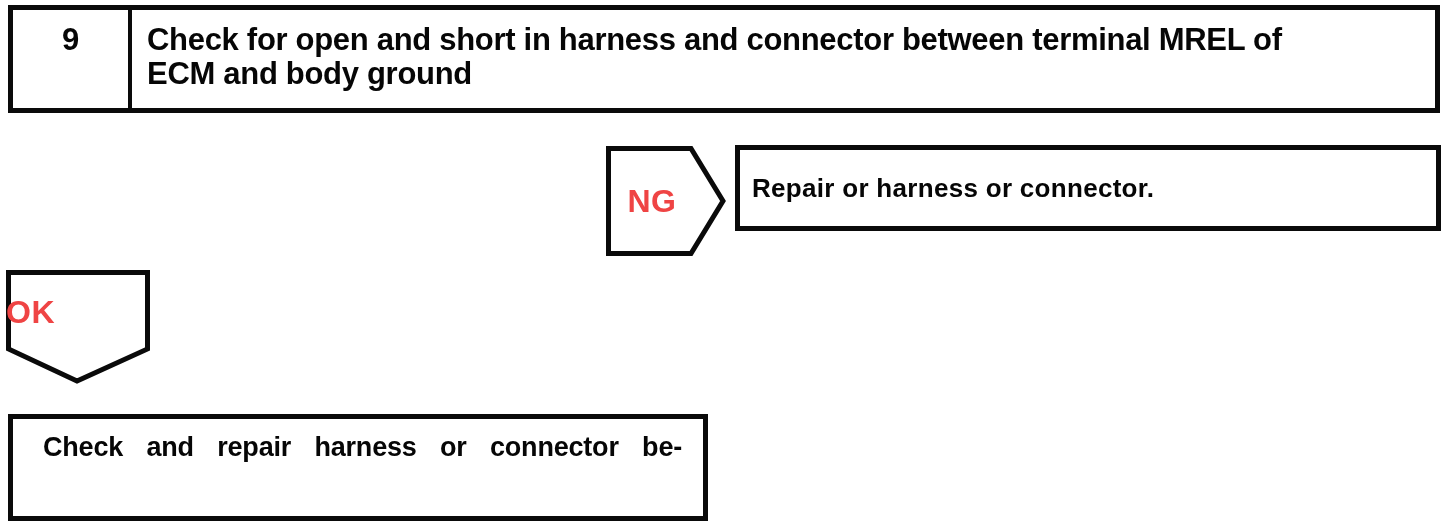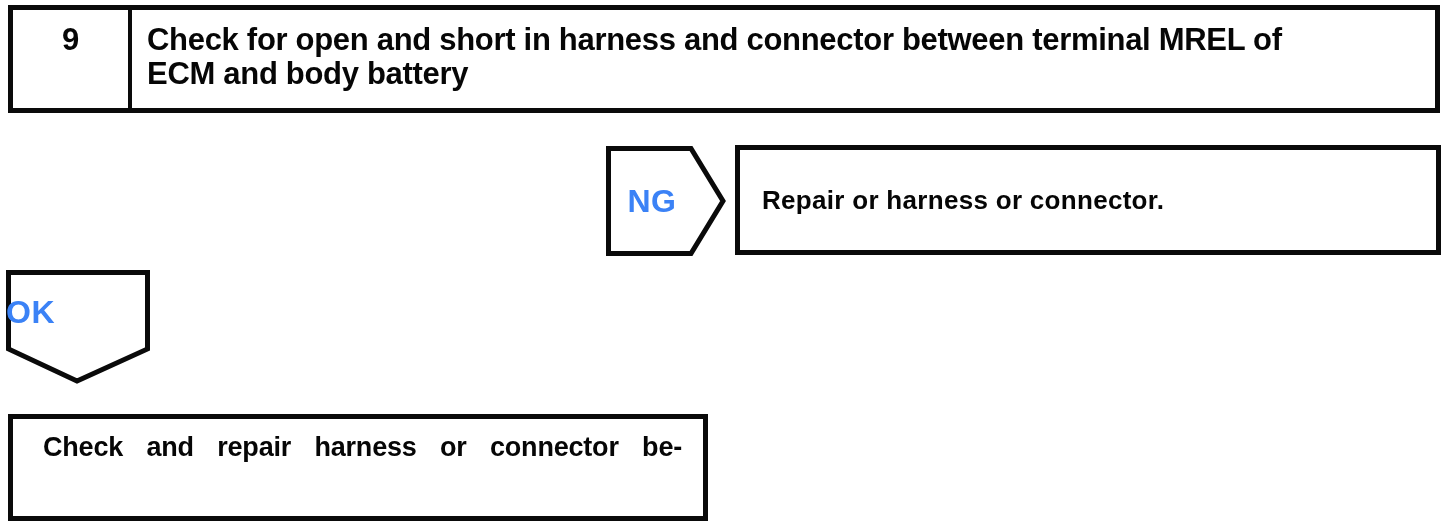--- a/index.html
+++ b/index.html
@@ -43,43 +43,43 @@
 
   
   .connector { position: absolute; }
   .connector svg { display: block; }
   .connector .poly { fill: #ffffff; stroke: #0a0a0a; stroke-width: 5; stroke-linejoin: miter; }
   .connector-label {
     position: absolute;
     font-size: 32px;
     font-weight: 700;
     letter-spacing: 0.5px;
-    color: #3b82f6;
+    color: #ef4444;
   }
   .ng-connector { left: 605px; top: 145px; width: 122px; height: 112px; }
   .ng-connector .connector-label {
     left: 0; top: 0; width: 94px; height: 112px;
     display: flex; align-items: center; justify-content: center;
   }
   .ok-connector { left: 6px; top: 270px; width: 144px; height: 114px; }
   .ok-connector .connector-label {
     left: 0; top: 24px; width: 144px;
     text-align: left;
   }
 
   
   .ng-result-box {
     position: absolute;
     left: 735px; top: 145px;
-    width: 706px; height: 110px;
+    width: 706px; height: 86px;
     border: 5px solid #0a0a0a;
     background: #ffffff;
     display: flex;
     align-items: center;
-    padding-left: 22px;
+    padding-left: 12px;
     font-size: 26px;
     font-weight: 700;
     letter-spacing: 0.3px;
   }
   .ok-result-box {
     position: absolute;
     left: 8px; top: 414px;
     width: 700px; height: 107px;
     border: 5px solid #0a0a0a;
     background: #ffffff;
@@ -96,21 +96,21 @@
 </style>
 </head>
 <body>
 
 <div id="canvas">
 
   <div class="step-box">
     <div class="step-number-cell">9</div>
     <div class="step-text">
       <div>Check for open and short in harness and connector between terminal MREL of</div>
-      <div>ECM and body battery</div>
+      <div>ECM and body ground</div>
     </div>
   </div>
 
   <div class="connector ng-connector">
     <svg width="122" height="112" viewBox="0 0 122 112">
       <polygon class="poly" points="3.5,3.5 86,3.5 118,56 86,108.5 3.5,108.5"></polygon>
     </svg>
     <div class="connector-label">NG</div>
   </div>
 

